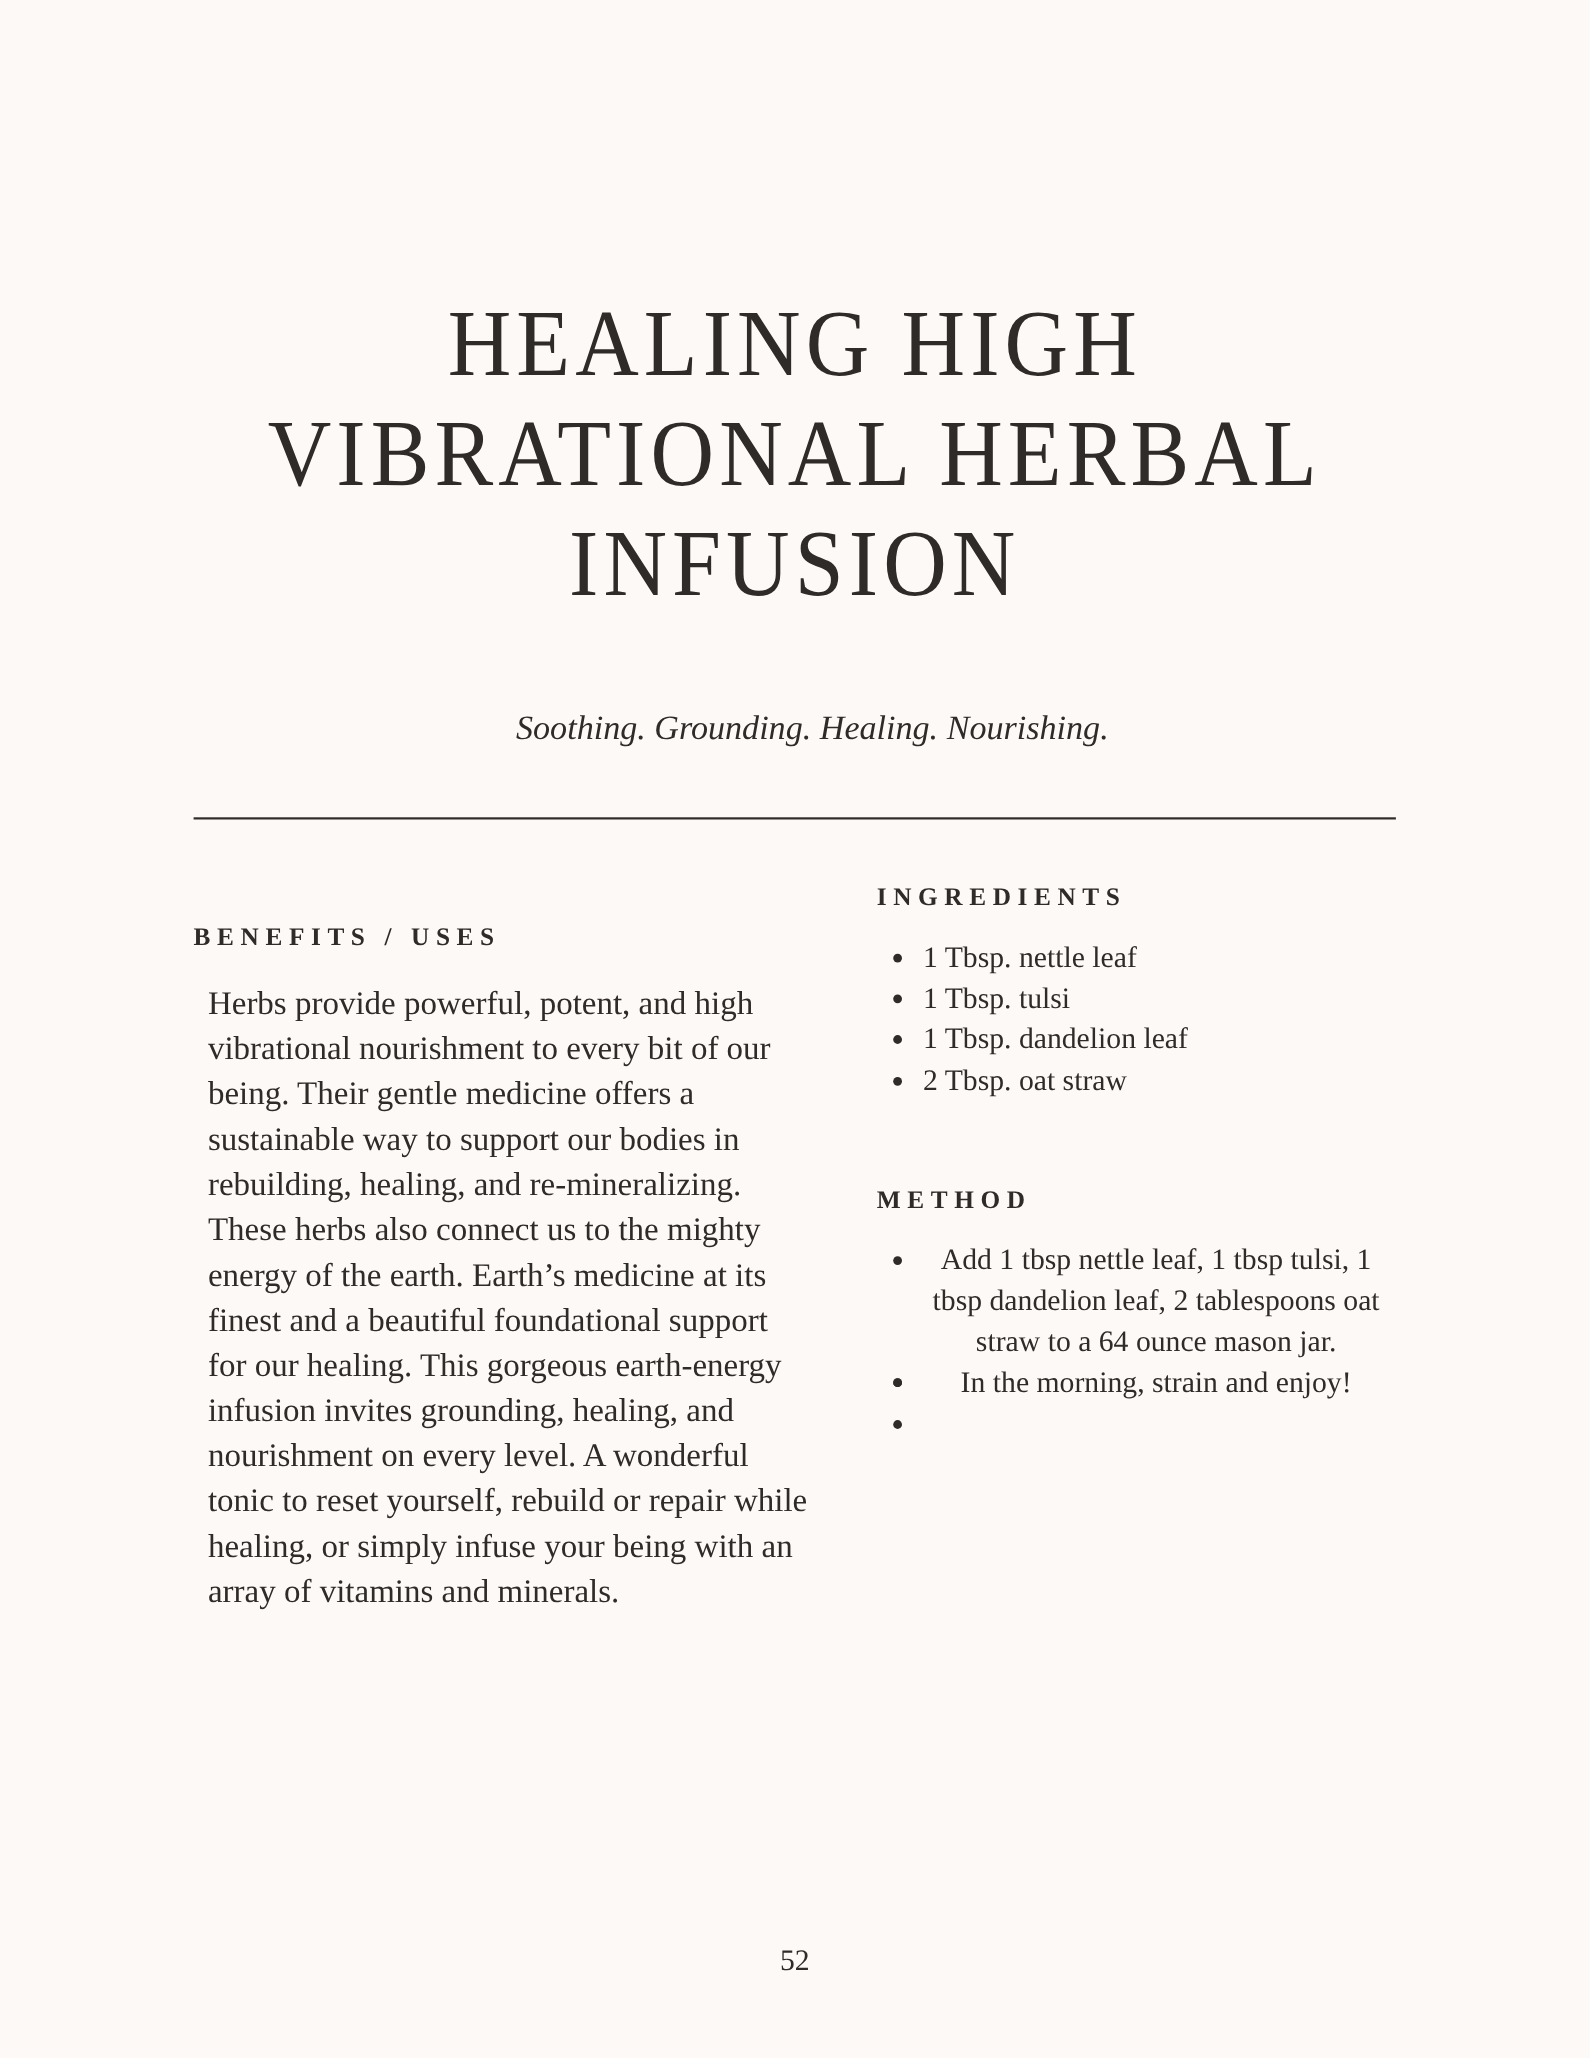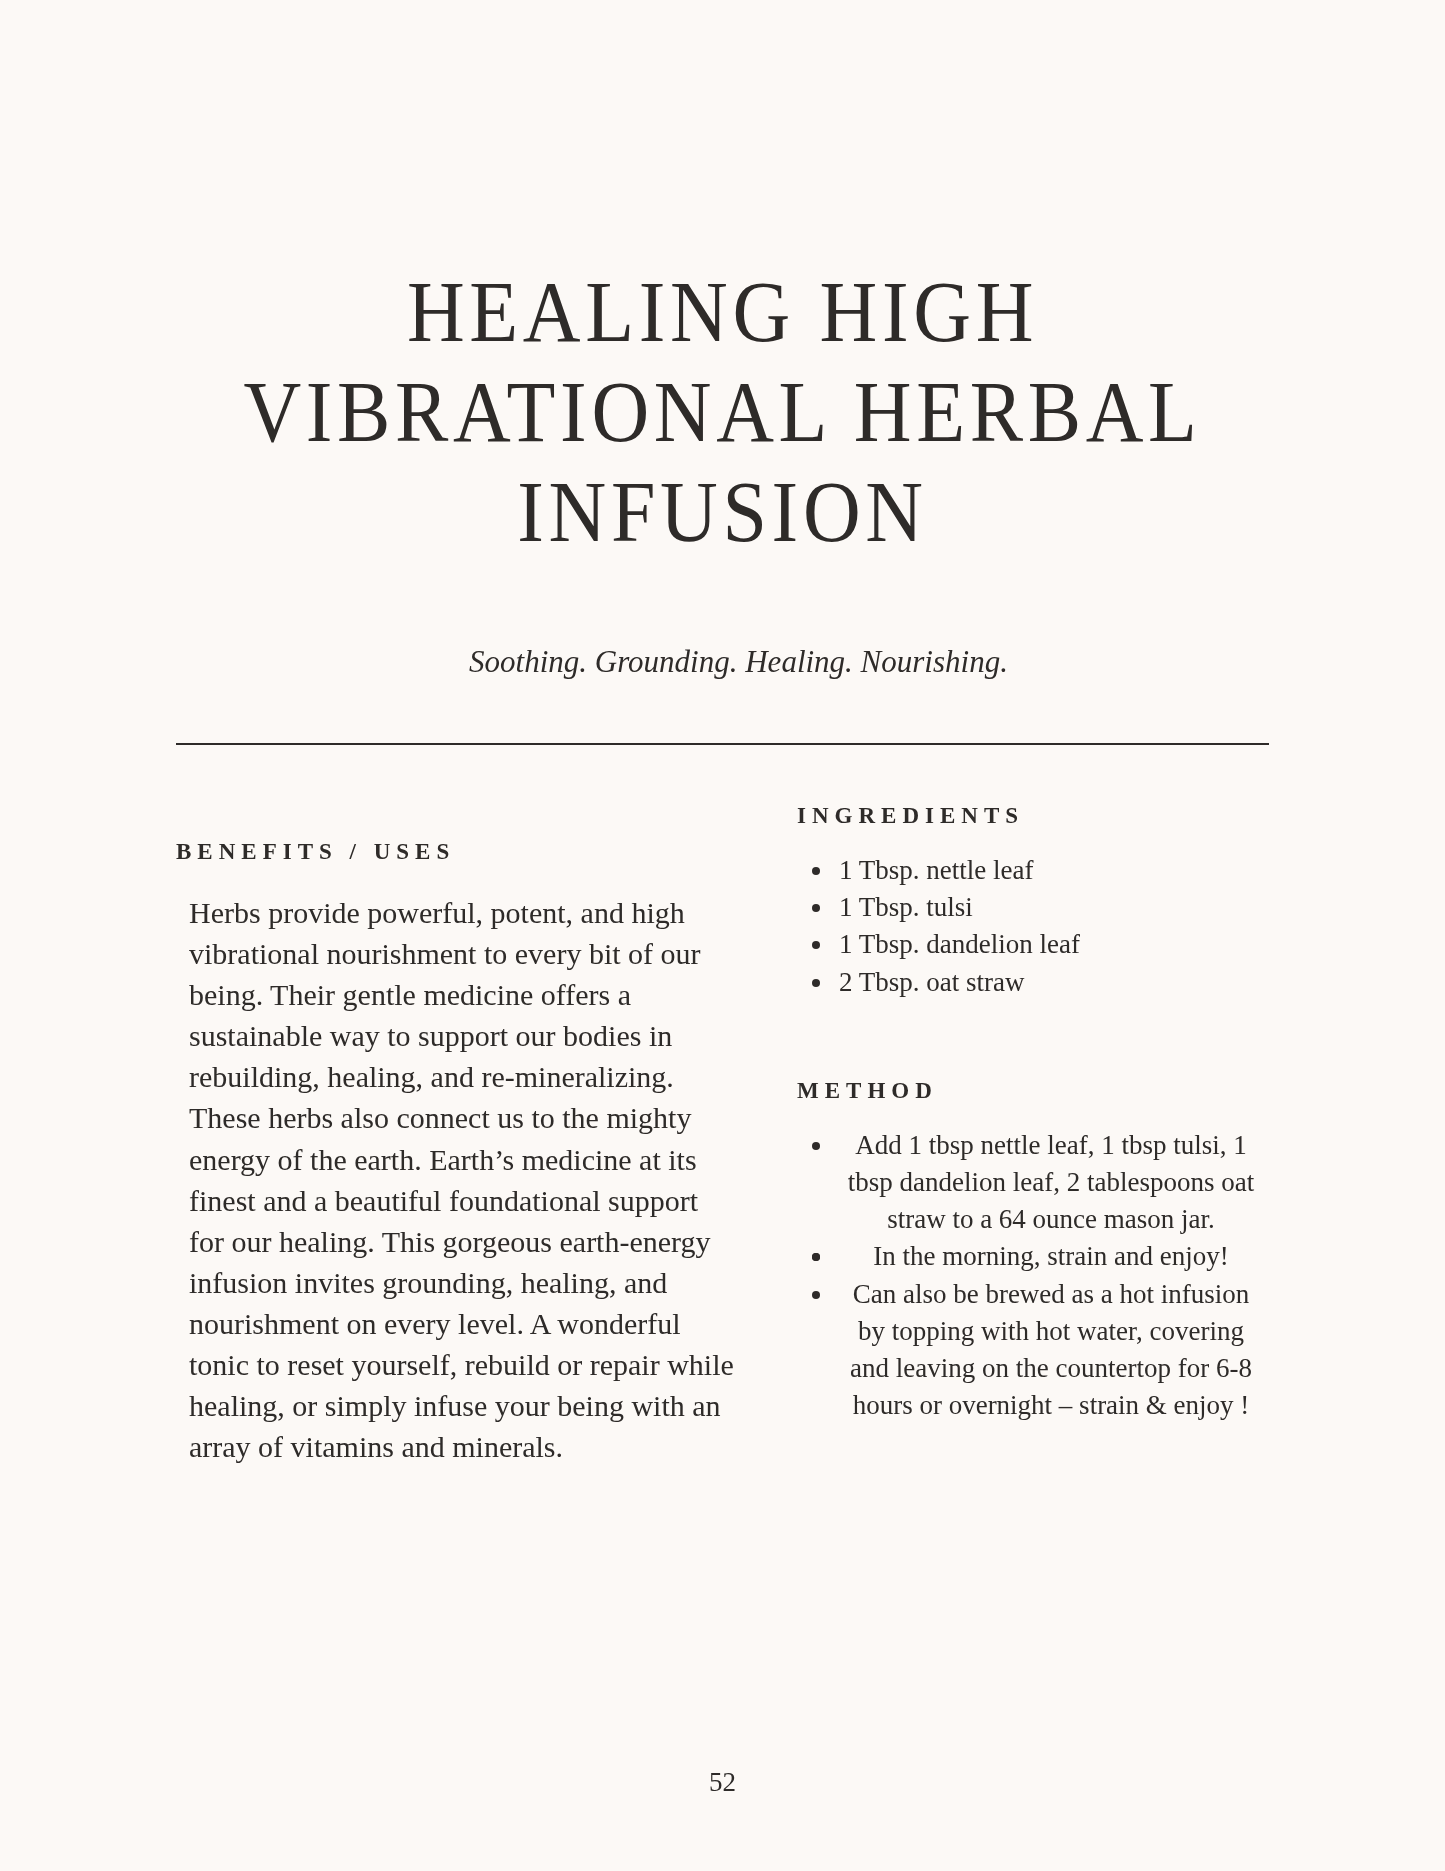--- a/index.html
+++ b/index.html
@@ -118,17 +118,17 @@
     <li><span class="bullet"></span><span>1 Tbsp. tulsi</span></li>
     <li><span class="bullet"></span><span>1 Tbsp. dandelion leaf</span></li>
     <li><span class="bullet"></span><span>2 Tbsp. oat straw</span></li>
   </ul>
 
   <h2 class="heading method-heading">METHOD</h2>
   <ul class="list method-list">
     <li><span class="bullet"></span><span>Add 1 tbsp nettle leaf, 1 tbsp tulsi, 1 tbsp dandelion leaf, 2 tablespoons oat straw to a 64 ounce mason jar.</span></li>
     <li><span class="bullet"></span></li>
     <li><span class="bullet"></span><span>In the morning, strain and enjoy!</span></li>
-    <li><span class="bullet"></span><span>Can also be brewed as a hot infusion by topping with hot water, covering and leaving on the countertop for 6-8 hours or overnight – strain &amp; enjoy !</span></li>
+    <li><span class="bullet"></span></li>
   </ul>
 </section>
 
 <div class="page-number">52</div>
 
 </body></html>

